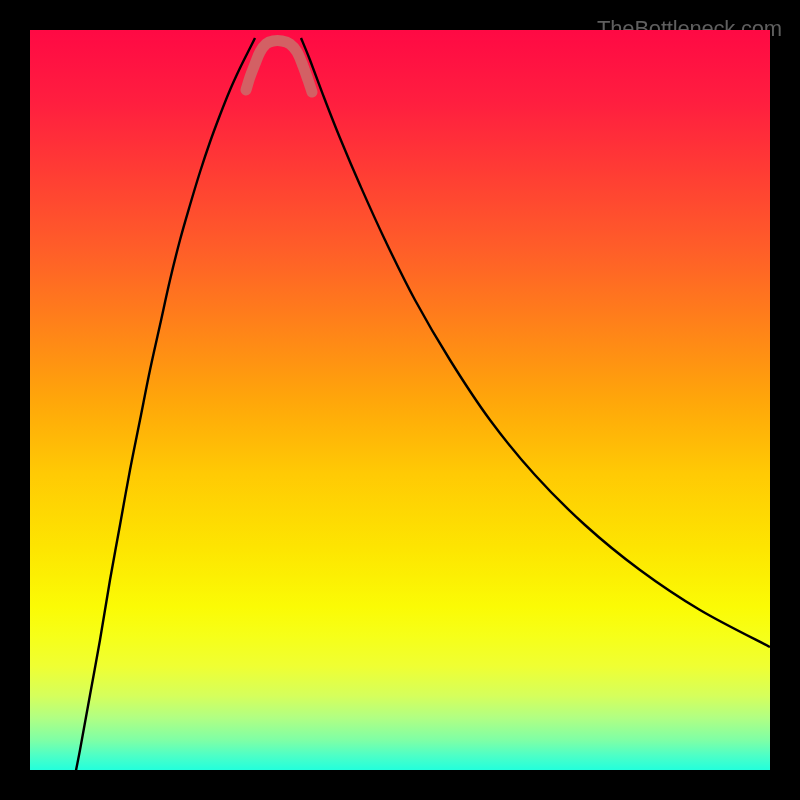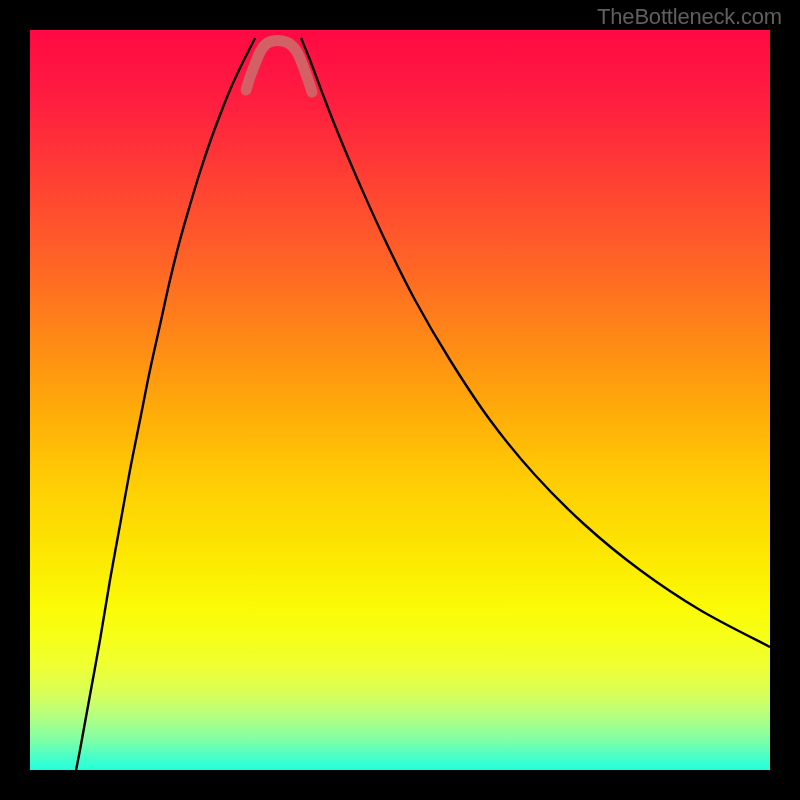--- a/index.html
+++ b/index.html
@@ -26,21 +26,21 @@
   }
   .gradient-bg {
     position: absolute;
     left: 0;
     top: 0;
     width: 100%;
     height: 100%;
   }
   .watermark {
     position: absolute;
-    top: 4px;
+    top: 16px;
     right: 18px;
     font-family: Arial, Helvetica, sans-serif;
     font-size: 22px;
     font-weight: 500;
     color: #5f5f5f;
     letter-spacing: -0.2px;
     white-space: nowrap;
   }
   svg.curve-layer {
     position: absolute;

